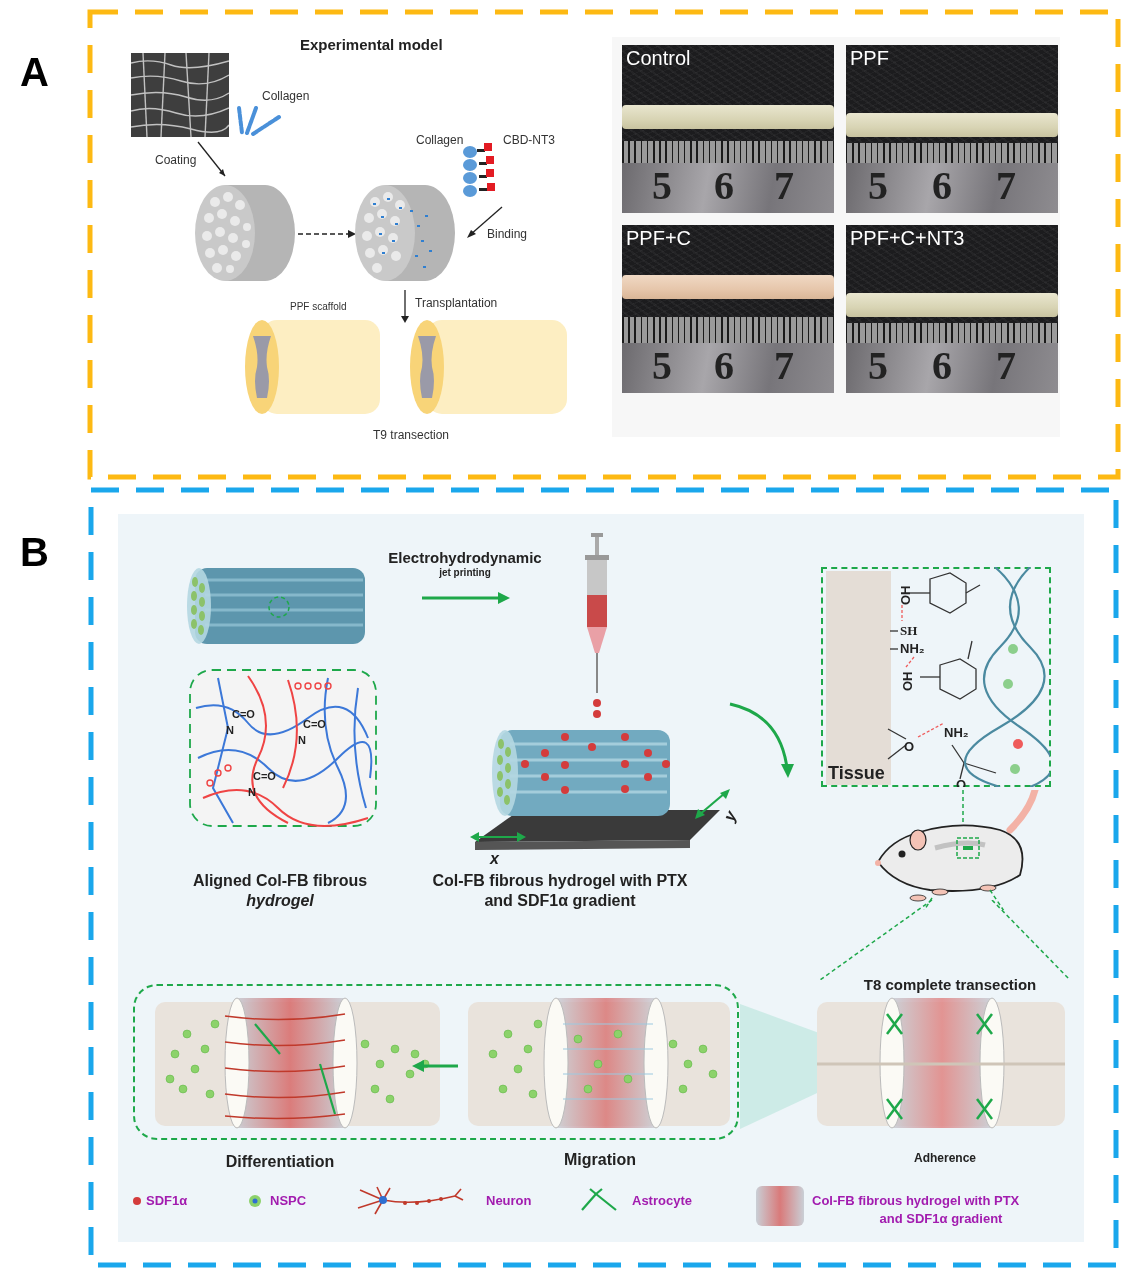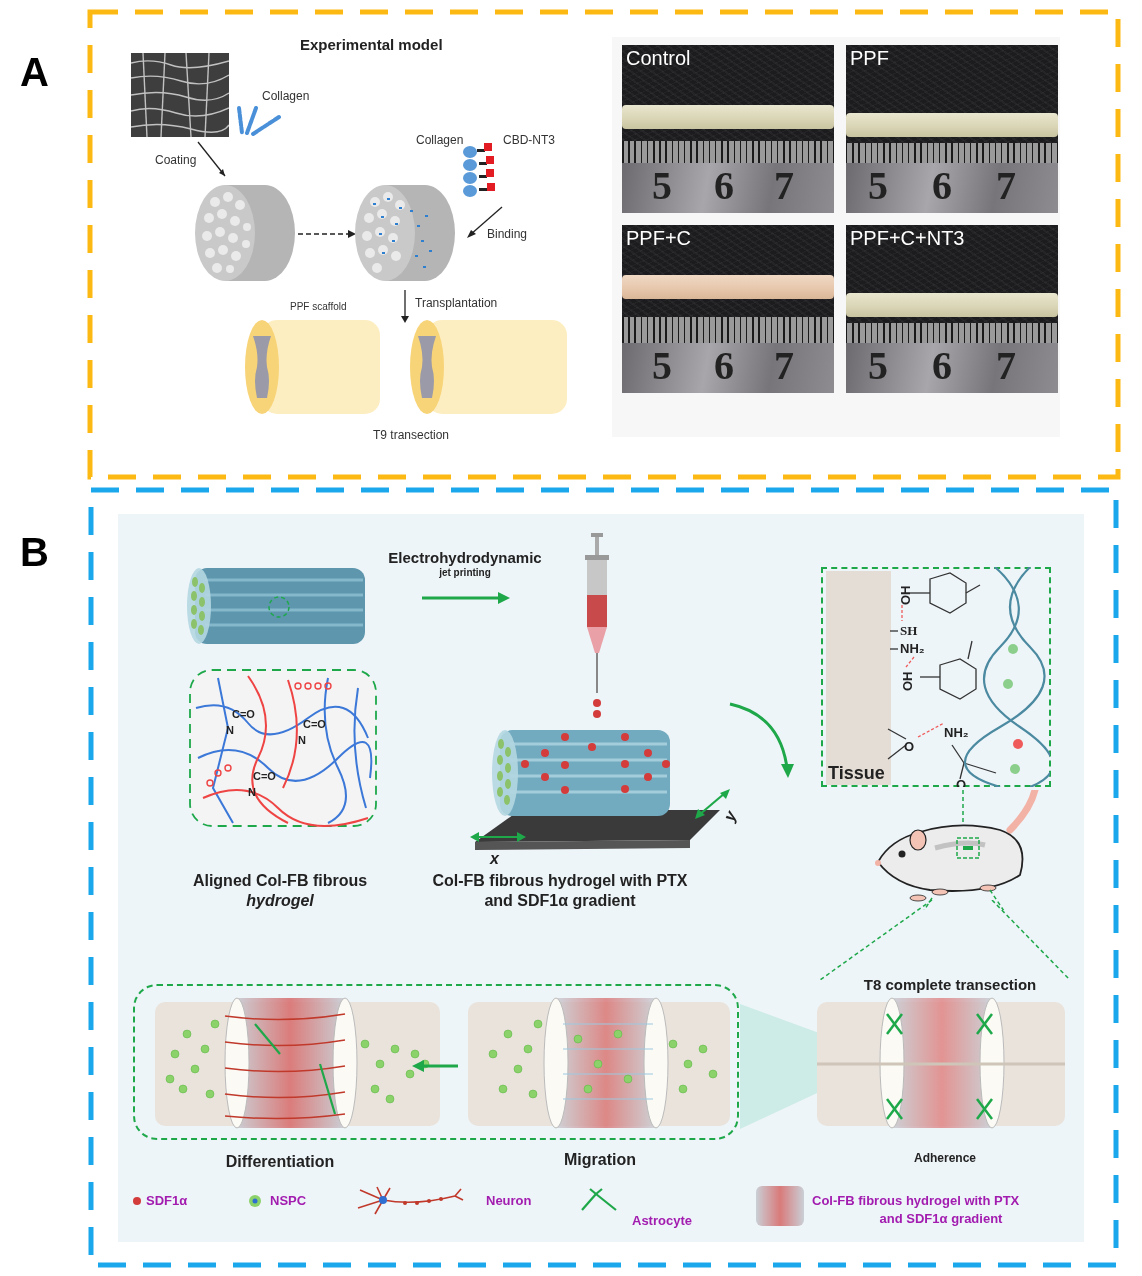--- a/index.html
+++ b/index.html
@@ -583,17 +583,17 @@
 <div class="legend-txt" style="left:486px;top:1193px;">Neuron</div>
 
 <svg class="abs" width="44" height="26" style="left:578px;top:1188px;">
   <g stroke="#1ea84a" stroke-width="2.2">
       <line x1="18" y1="6" x2="4" y2="22"></line>
       <line x1="18" y1="6" x2="38" y2="22"></line>
       <line x1="18" y1="6" x2="24" y2="1"></line>
       <line x1="18" y1="6" x2="12" y2="1"></line>
     </g>
 </svg>
-<div class="legend-txt" style="left:632px;top:1193px;margin-top:20px;">Astrocyte</div>
+<div class="legend-txt" style="left:632px;top:1193px;">Astrocyte</div>
 
 <div class="abs" style="left:756px;top:1186px;width:48px;height:40px;border-radius:6px;background:linear-gradient(90deg,#c9cfd6,#d97a7a 50%,#c9cfd6);"></div>
 <div class="legend-txt" style="left:812px;top:1193px;">Col-FB fibrous hydrogel with PTX</div>
 <div class="legend-txt center" style="left:812px;top:1211px;width:258px;">and SDF1α gradient</div>
 
 </body></html>

